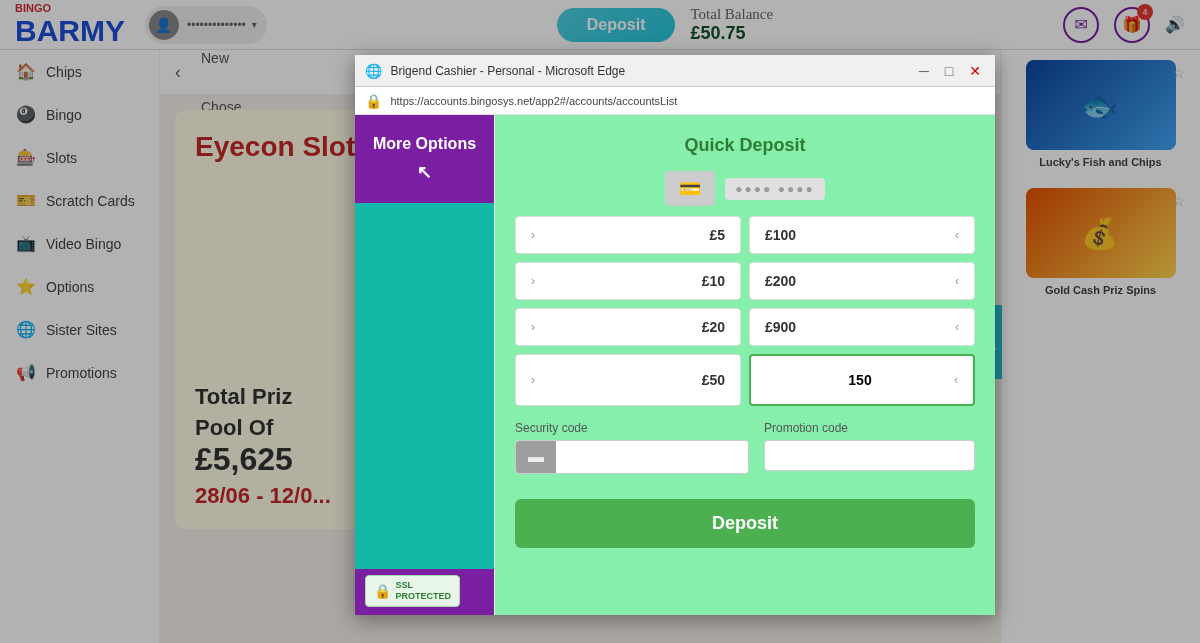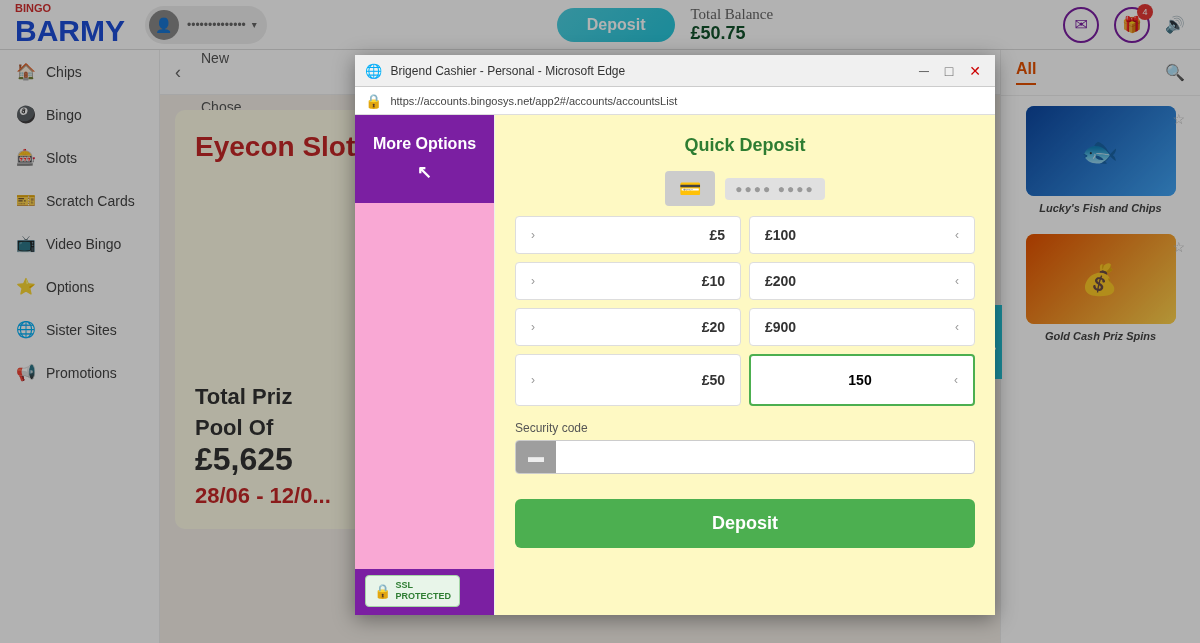--- a/index.html
+++ b/index.html
@@ -163,21 +163,21 @@
     .game-thumb {
       width: 150px;
       height: 90px;
       border-radius: 8px;
       margin: 0 auto 6px;
       position: relative;
       overflow: hidden;
     }
     .game-thumb.fish { background: linear-gradient(135deg, #1565c0, #42a5f5); }
     .game-thumb.gold { background: linear-gradient(135deg, #f57f17, #ffca28); }
-    .game-name { font-size: 11px; color: #444; font-weight: bold; font-style: italic; }
+    .game-name { font-size: 11px; color: #444; font-weight: bold; }
 
     
     .overlay {
       position: absolute;
       top: 0; left: 0;
       width: 100%; height: 100%;
       background: rgba(0,0,0,0.3);
       z-index: 100;
     }
 
@@ -222,21 +222,21 @@
     .cashier-body {
       flex: 1;
       background: #f5f5f5;
       overflow-y: auto;
       display: flex;
     }
 
     
     .cashier-sidebar {
       width: 140px;
-      background: #f9a8d4;
+      background: #14b8a6;
       flex-shrink: 0;
       border-right: 1px solid #eee;
       display: flex;
       flex-direction: column;
     }
     .cashier-more-options {
       background: #7b1fa2;
       color: #fff;
       text-align: center;
       padding: 20px 10px;
@@ -264,21 +264,21 @@
       padding: 12px;
       margin-top: auto;
       font-size: 18px;
       letter-spacing: 2px;
     }
 
     
     .cashier-main {
       flex: 1;
       padding: 20px;
-      background: #fef9c3;
+      background: #86efac;
     }
     .quick-deposit-title {
       text-align: center;
       color: #2e7d32;
       font-size: 18px;
       font-weight: bold;
       margin-bottom: 15px;
     }
     .card-display {
       display: flex;
@@ -342,21 +342,21 @@
       border: none;
       outline: none;
       font-size: 14px;
       font-weight: bold;
       width: 80px;
       text-align: center;
       background: transparent;
     }
     .bottom-fields {
       display: grid;
-      grid-template-columns: 1fr;
+      grid-template-columns: 1fr 1fr;
       gap: 15px;
       margin-bottom: 15px;
     }
     .field-group label {
       display: block;
       font-size: 12px;
       color: #555;
       margin-bottom: 5px;
     }
     .field-inner {
@@ -564,24 +564,20 @@
         <div class="promo-dates">28/06 - 12/0...</div>
       </div>
     </div>
   </div>
 
   <div style="position:absolute; right: 198px; top: 305px; z-index:50;">
     <div style="background:#26c6da; color:#fff; padding:10px 6px; writing-mode:vertical-rl; transform:rotate(180deg); border-radius:0 6px 6px 0; font-size:12px; font-weight:bold; cursor:pointer;">Help chat</div>
   </div>
 
   <div class="right-panel">
-    <div class="right-panel-header">
-      <span class="all-tab">All</span>
-      <span style="color:#999; font-size:16px;">🔍</span>
-    </div>
 
     <div class="game-card">
       <div style="position:relative;">
         <span style="position:absolute;top:5px;right:5px;color:#bbb;font-size:14px;z-index:1;">☆</span>
         <div class="game-thumb fish">
           <div class="fish-visual">
             <span style="font-size:30px;">🐟</span>
           </div>
         </div>
       </div>
@@ -686,20 +682,24 @@
         <div class="bottom-fields">
           <div class="field-group">
             <label>Security code</label>
             <div class="field-inner">
               <div class="card-chip">
                 <span style="font-size:16px;">▬</span>
               </div>
               <input type="password" class="field-input" style="">
             </div>
           </div>
+          <div class="field-group">
+            <label>Promotion code</label>
+            <input type="text" class="promo-input" style="">
+          </div>
         </div>
 
         <button class="deposit-action-btn">Deposit</button>
       </div>
     </div>
 
     <div class="ssl-badge" style="position:absolute; bottom:8px; left:10px; background:#e8f5e9; border:1px solid #a5d6a7; border-radius:4px; padding:4px 8px; display:flex; align-items:center; gap:4px;">
       <span style="color:#2e7d32; font-size:14px;">🔒</span>
       <span style="font-size:9px; font-weight:bold; color:#2e7d32; line-height:1.2;">SSL<br>PROTECTED</span>
     </div>

